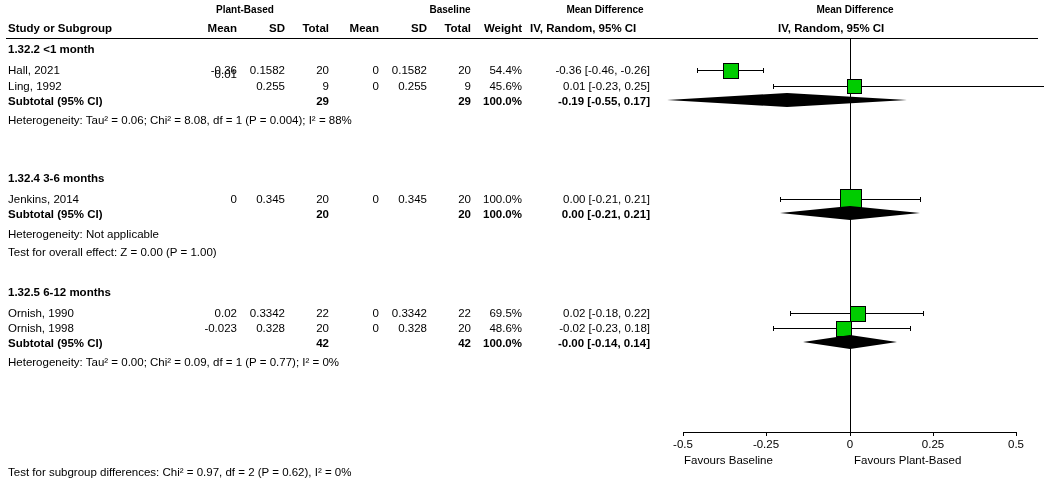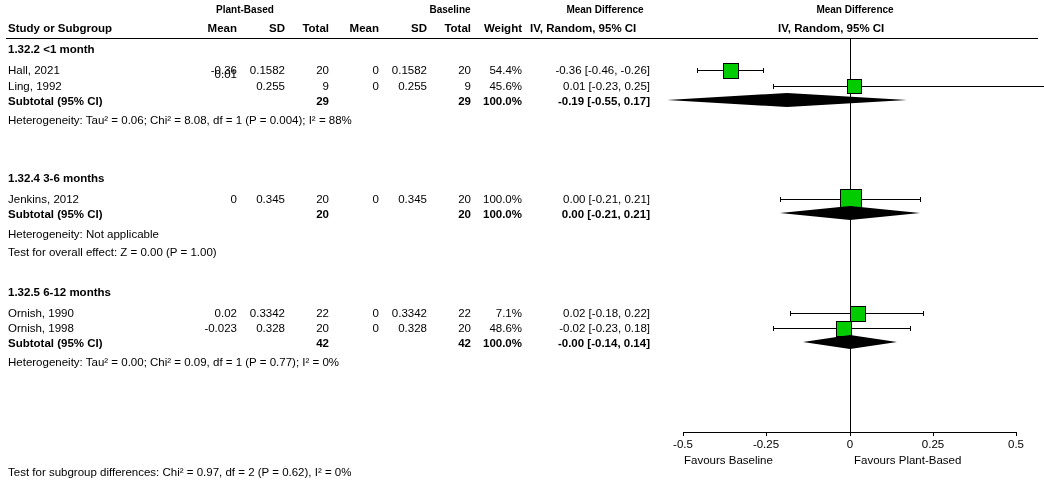--- a/index.html
+++ b/index.html
@@ -155,21 +155,21 @@
   <div class="cell bold" style="left:8px; top:95px;">Subtotal (95% CI)</div>
   <div class="cell bold right" style="left:291px; top:95px; width:38px;">29</div>
   <div class="cell bold right" style="left:433px; top:95px; width:38px;">29</div>
   <div class="cell bold right" style="left:473px; top:95px; width:49px;">100.0%</div>
   <div class="cell bold right" style="left:520px; top:95px; width:130px;">-0.19 [-0.55, 0.17]</div>
 
   <div class="cell" style="left:8px; top:114px;">Heterogeneity: Tau² = 0.06; Chi² = 8.08, df = 1 (P = 0.004); I² = 88%</div>
 
   <div class="cell bold" style="left:8px; top:172px;">1.32.4 3-6 months</div>
 
-  <div class="cell" style="left:8px; top:193px;">Jenkins, 2012</div>
+  <div class="cell" style="left:8px; top:193px;">Jenkins, 2014</div>
   <div class="cell right" style="left:185px; top:193px; width:52px;">0</div>
   <div class="cell right" style="left:237px; top:193px; width:48px;">0.345</div>
   <div class="cell right" style="left:291px; top:193px; width:38px;">20</div>
   <div class="cell right" style="left:331px; top:193px; width:48px;">0</div>
   <div class="cell right" style="left:379px; top:193px; width:48px;">0.345</div>
   <div class="cell right" style="left:433px; top:193px; width:38px;">20</div>
   <div class="cell right" style="left:473px; top:193px; width:49px;">100.0%</div>
   <div class="cell right" style="left:520px; top:193px; width:130px;">0.00 [-0.21, 0.21]</div>
 
   <div class="cell bold" style="left:8px; top:208px;">Subtotal (95% CI)</div>
@@ -183,21 +183,21 @@
 
   <div class="cell bold" style="left:8px; top:286px;">1.32.5 6-12 months</div>
 
   <div class="cell" style="left:8px; top:307px;">Ornish, 1990</div>
   <div class="cell right" style="left:185px; top:307px; width:52px;">0.02</div>
   <div class="cell right" style="left:237px; top:307px; width:48px;">0.3342</div>
   <div class="cell right" style="left:291px; top:307px; width:38px;">22</div>
   <div class="cell right" style="left:331px; top:307px; width:48px;">0</div>
   <div class="cell right" style="left:379px; top:307px; width:48px;">0.3342</div>
   <div class="cell right" style="left:433px; top:307px; width:38px;">22</div>
-  <div class="cell right" style="left:473px; top:307px; width:49px;">7.1%</div>
+  <div class="cell right" style="left:473px; top:307px; width:49px;">69.5%</div>
   <div class="cell right" style="left:520px; top:307px; width:130px;">0.02 [-0.18, 0.22]</div>
 
   <div class="cell" style="left:8px; top:322px;">Ornish, 1998</div>
   <div class="cell right" style="left:185px; top:322px; width:52px;">-0.023</div>
   <div class="cell right" style="left:237px; top:322px; width:48px;">0.328</div>
   <div class="cell right" style="left:291px; top:322px; width:38px;">20</div>
   <div class="cell right" style="left:331px; top:322px; width:48px;">0</div>
   <div class="cell right" style="left:379px; top:322px; width:48px;">0.328</div>
   <div class="cell right" style="left:433px; top:322px; width:38px;">20</div>
   <div class="cell right" style="left:473px; top:322px; width:49px;">48.6%</div>

